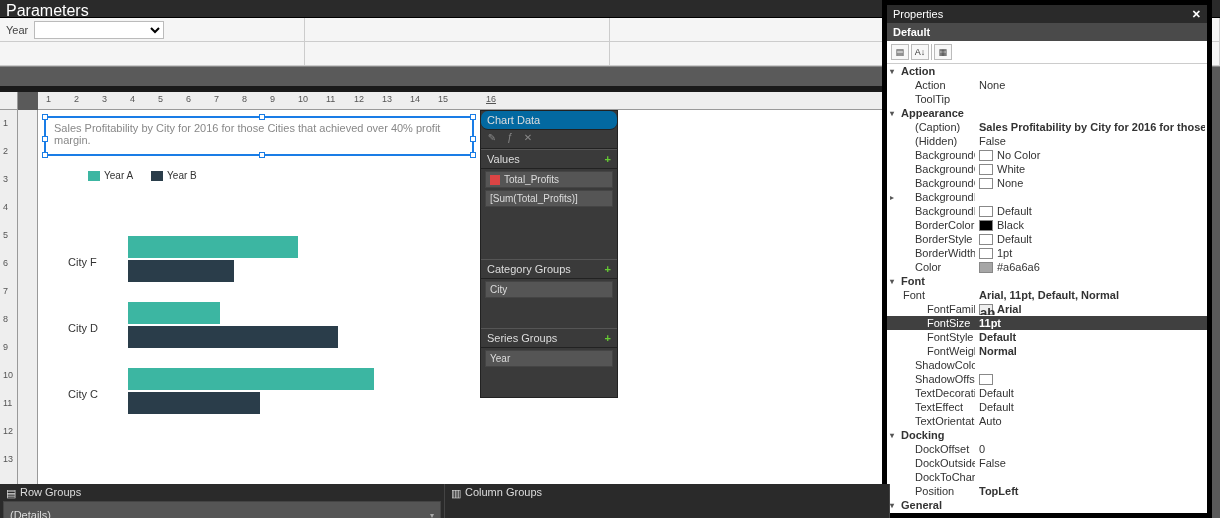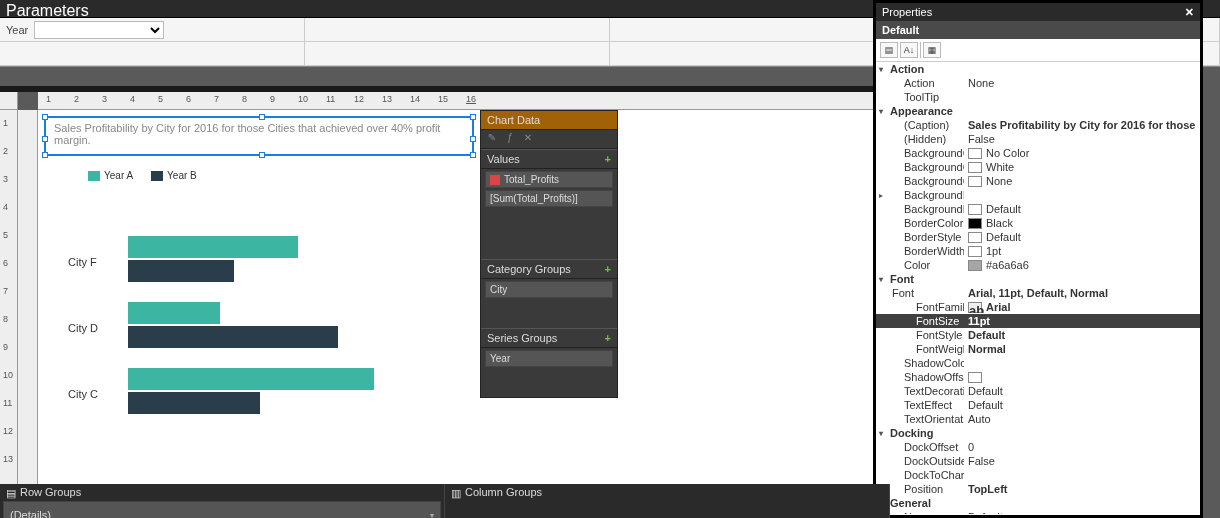--- a/index.html
+++ b/index.html
@@ -37,31 +37,31 @@
 
 .bars { position: absolute; left: 20px; top: 120px; width: 380px; }
 .bar-row { height: 66px; position: relative; }
 .bar-row .label { position: absolute; left: 10px; top: 26px; font-size: 11px; color: #333; }
 .bar { position: absolute; height: 22px; left: 70px; }
 .bar.teal { background: #3cb6a2; top: 6px; }
 .bar.dark { background: #2a3d4a; top: 30px; }
 
 
 .chartdata { position: absolute; left: 480px; top: 18px; width: 138px; background: #3a3a3a; border: 1px solid #222; color: #ddd; font-size: 11px; }
-.chartdata .header { background: #a16207; padding: 3px 6px; border-bottom: 1px solid #222; }
+.chartdata .header { background: #0369a1; padding: 3px 6px; border-bottom: 1px solid #222; border-radius: 7px; }
 .chartdata .toolbar { background: #3a3a3a; padding: 2px 4px; border-bottom: 1px solid #222; display: flex; gap: 4px; }
 .chartdata .toolbar span { width: 14px; height: 14px; display: inline-block; text-align: center; color: #888; cursor: pointer; font-size: 10px; }
 .chartdata .section { background: #3a3a3a; padding: 3px 6px; display: flex; justify-content: space-between; align-items: center; border-top: 1px solid #555; border-bottom: 1px solid #222; }
 .chartdata .section .plus { color: #6c3; font-weight: bold; cursor: pointer; }
 .chartdata .item { background: #555; margin: 2px 4px; padding: 2px 4px; border: 1px solid #444; cursor: pointer; font-size: 10px; display: flex; align-items: center; }
 .chartdata .item .sw { width: 10px; height: 10px; margin-right: 4px; }
 .chartdata .body { min-height: 50px; background: #3a3a3a; }
 
 
-.properties { position: absolute; right: 17px; top: 0; width: 330px; height: 518px; background: #fff; border: 3px solid #000000; overflow: hidden; }
+.properties { position: absolute; right: 8px; top: 0; width: 330px; height: 518px; background: #fff; border: 5px solid #000000; overflow: hidden; }
 .properties .titlebar { background: #2a2a2a; color: #fff; padding: 2px 6px; display: flex; justify-content: space-between; align-items: center; font-size: 11px; height: 18px; }
 .properties .close { cursor: pointer; font-weight: bold; }
 .properties .objname { background: #4a4a4a; color: #fff; padding: 3px 6px; font-weight: bold; font-size: 11px; }
 .properties .toolbar { padding: 3px 4px; border-bottom: 1px solid #ccc; display: flex; gap: 2px; }
 .properties .toolbar span { width: 18px; height: 16px; border: 1px solid #bbb; display: inline-flex; align-items: center; justify-content: center; font-size: 9px; cursor: pointer; background: #f8f8f8; }
 .prop-grid { overflow-y: auto; height: calc(100% - 60px); }
 .prop-row { display: flex; align-items: center; min-height: 14px; padding: 0 2px; font-size: 11px; border-bottom: 0; }
 .prop-row.cat { font-weight: bold; padding: 1px 4px 1px 14px; position: relative; }
 .prop-row.cat::before { content: "▾"; position: absolute; left: 3px; font-size: 8px; color: #555; }
 .prop-row .name { width: 86px; padding-left: 26px; color: #333; white-space: nowrap; overflow: hidden; }
@@ -114,21 +114,21 @@
       <span style="left: 148px;">6</span>
       <span style="left: 176px;">7</span>
       <span style="left: 204px;">8</span>
       <span style="left: 232px;">9</span>
       <span style="left: 260px;">10</span>
       <span style="left: 288px;">11</span>
       <span style="left: 316px;">12</span>
       <span style="left: 344px;">13</span>
       <span style="left: 372px;">14</span>
       <span style="left: 400px;">15</span>
-      <span style="left: 428px; text-decoration: underline;">16</span>
+      <span style="left: 448px; text-decoration: underline;">16</span>
     </div>
   <div class="ruler-v" id="rulerV">
       <span style="top: 8px;">1</span>
       <span style="top: 36px;">2</span>
       <span style="top: 64px;">3</span>
       <span style="top: 92px;">4</span>
       <span style="top: 120px;">5</span>
       <span style="top: 148px;">6</span>
       <span style="top: 176px;">7</span>
       <span style="top: 204px;">8</span>

